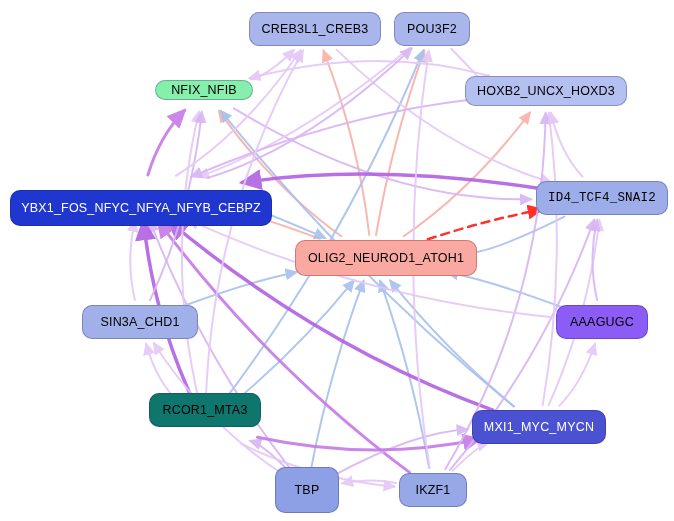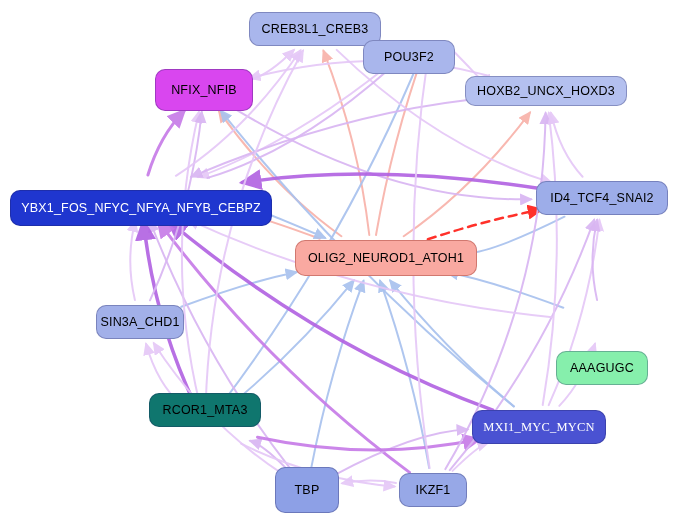--- a/index.html
+++ b/index.html
@@ -117,25 +117,25 @@
       <path d="M 445.4,469.1 Q 542.4,305.5 545.6,113.0" fill="none" stroke="#d9b6f2" stroke-width="2" stroke-linecap="round" opacity="0.92" marker-end="url(#arw4)"></path>
       <path d="M 582.6,176.8 Q 559.8,151.9 551.0,113.0" fill="none" stroke="#e5c8f7" stroke-width="2" stroke-linecap="round" opacity="0.92" marker-end="url(#arw3)"></path>
       <path d="M 175.9,175.8 Q 245.4,131.4 300.4,50.5" fill="none" stroke="#e5c8f7" stroke-width="2" stroke-linecap="round" opacity="0.92" marker-end="url(#arw3)"></path>
       <path d="M 207.5,177.9 Q 306.6,148.1 411.6,48.4" fill="none" stroke="#d9b6f2" stroke-width="2" stroke-linecap="round" opacity="0.92" marker-end="url(#arw4)"></path>
       <path d="M 205.7,404.0 Q 211.8,214.1 302.9,50.7" fill="none" stroke="#e5c8f7" stroke-width="2" stroke-linecap="round" opacity="0.92" marker-end="url(#arw3)"></path>
       <path d="M 429.6,468.1 Q 397.5,259.6 428.7,50.9" fill="none" stroke="#e5c8f7" stroke-width="2" stroke-linecap="round" opacity="0.92" marker-end="url(#arw3)"></path>
       <path d="M 552.2,317.2 Q 361.1,298.6 188.2,219.6" fill="none" stroke="#e5c8f7" stroke-width="2" stroke-linecap="round" opacity="0.92" marker-end="url(#arw3)"></path>
     </svg>
 
 <div class="node" style="left: 315px; top: 29px; width: 132px; height: 34px; background: rgb(169, 182, 236); color: rgb(0, 0, 0);">CREB3L1_CREB3</div>
-    <div class="node" style="left: 409px; top: 29px; width: 92px; height: 34px; background: rgb(169, 182, 236); color: rgb(0, 0, 0); margin-top: 28px;">POU3F2</div>
-    <div class="node" style="left: 204px; top: 90px; width: 98px; height: 42px; background: #d946ef; color: rgb(0, 0, 0);">NFIX_NFIB</div>
+    <div class="node" style="left: 432px; top: 29px; width: 76px; height: 34px; background: rgb(169, 182, 236); color: rgb(0, 0, 0);">POU3F2</div>
+    <div class="node" style="left: 204px; top: 90px; width: 98px; height: 20px; background: #86efac; color: rgb(0, 0, 0);">NFIX_NFIB</div>
     <div class="node" style="left: 546px; top: 91px; width: 162px; height: 30px; background: rgb(180, 192, 239); color: rgb(0, 0, 0);">HOXB2_UNCX_HOXD3</div>
     <div class="node" style="left: 141px; top: 208px; width: 262px; height: 36px; background: rgb(31, 54, 207); color: rgb(255, 255, 255);">YBX1_FOS_NFYC_NFYA_NFYB_CEBPZ</div>
-    <div class="node" style="left: 602px; top: 198px; width: 132px; height: 34px; background: rgb(157, 173, 233); color: rgb(0, 0, 0);">ID4_TCF4_SNAI2</div>
+    <div class="node" style="left: 602px; top: 198px; width: 132px; height: 34px; background: rgb(157, 173, 233); color: rgb(0, 0, 0); font-family: Liberation Mono, monospace;">ID4_TCF4_SNAI2</div>
     <div class="node center" style="left: 372px; top: 258px; width: 182px; height: 36px; background: rgb(249, 169, 161); color: rgb(0, 0, 0);">OLIG2_NEUROD1_ATOH1</div>
-    <div class="node" style="left: 140px; top: 322px; width: 88px; height: 34px; background: rgb(162, 176, 233); color: rgb(0, 0, 0);">SIN3A_CHD1</div>
-    <div class="node" style="left: 602px; top: 322px; width: 92px; height: 34px; background: #86efac; color: rgb(0, 0, 0); margin-top: 46px;">AAAGUGC</div>
+    <div class="node" style="left: 140px; top: 322px; width: 116px; height: 34px; background: rgb(162, 176, 233); color: rgb(0, 0, 0);">SIN3A_CHD1</div>
+    <div class="node" style="left: 602px; top: 322px; width: 92px; height: 34px; background: #8b5cf6; color: rgb(0, 0, 0);">AAAGUGC</div>
     <div class="node" style="left: 205px; top: 410px; width: 112px; height: 34px; background: #0f766e; color: rgb(0, 0, 0); text-align: center;">RCOR1_MTA3</div>
-    <div class="node" style="left: 539px; top: 427px; width: 134px; height: 34px; background: rgb(74, 82, 210); color: rgb(255, 255, 255); font-family: Liberation Serif, serif;">MXI1_MYC_MYCN</div>
+    <div class="node" style="left: 539px; top: 427px; width: 134px; height: 34px; background: rgb(74, 82, 210); color: rgb(255, 255, 255);">MXI1_MYC_MYCN</div>
     <div class="node" style="left: 307px; top: 490px; width: 64px; height: 46px; background: rgb(141, 160, 230); color: rgb(0, 0, 0);">TBP</div>
     <div class="node" style="left: 433px; top: 490px; width: 68px; height: 34px; background: rgb(151, 168, 231); color: rgb(0, 0, 0);">IKZF1</div>
   </div>
 
 </body></html>

